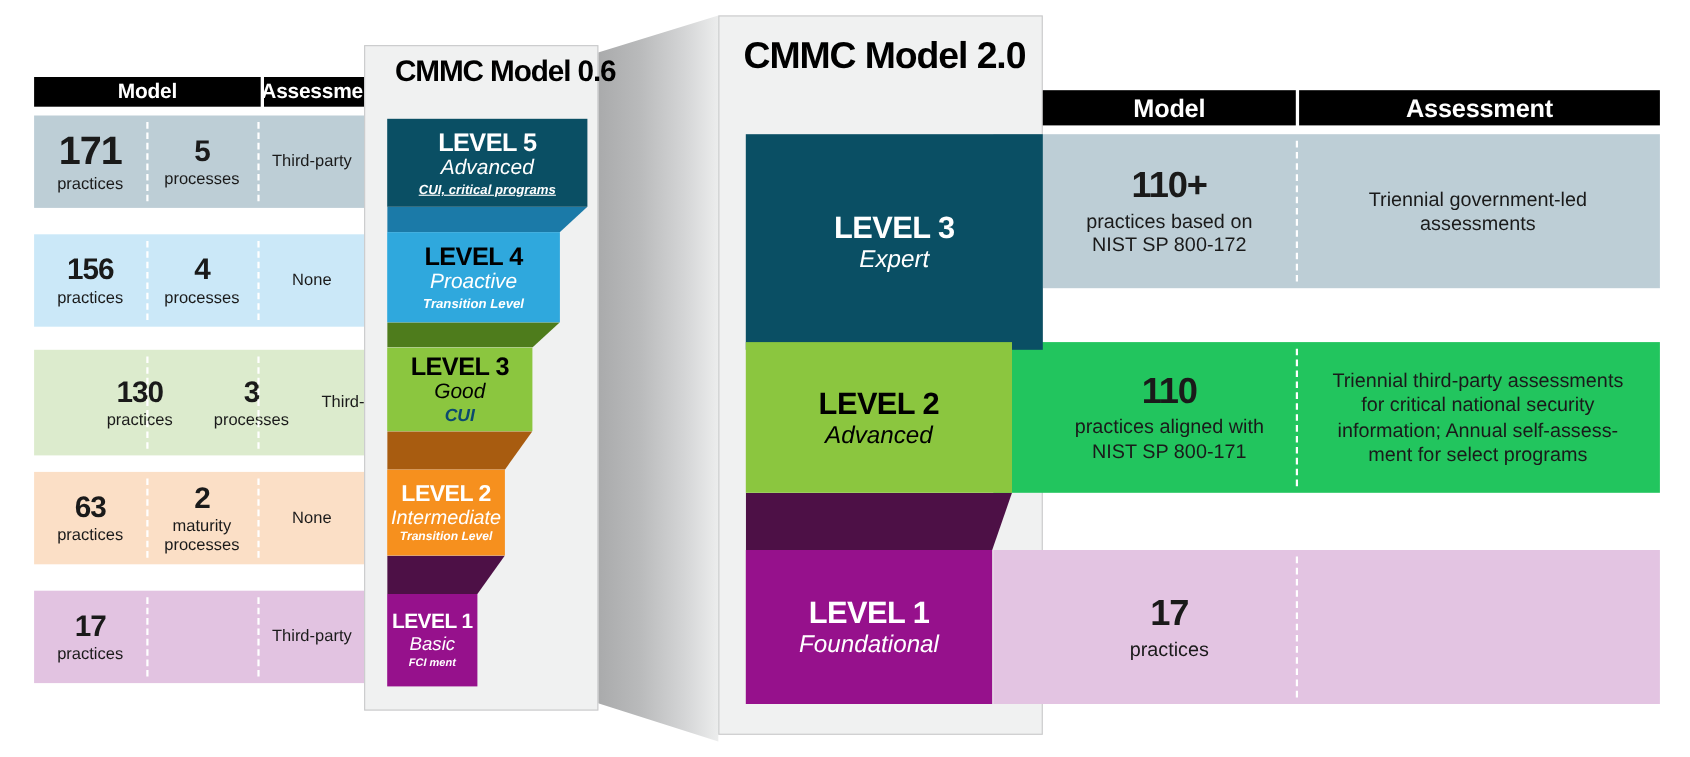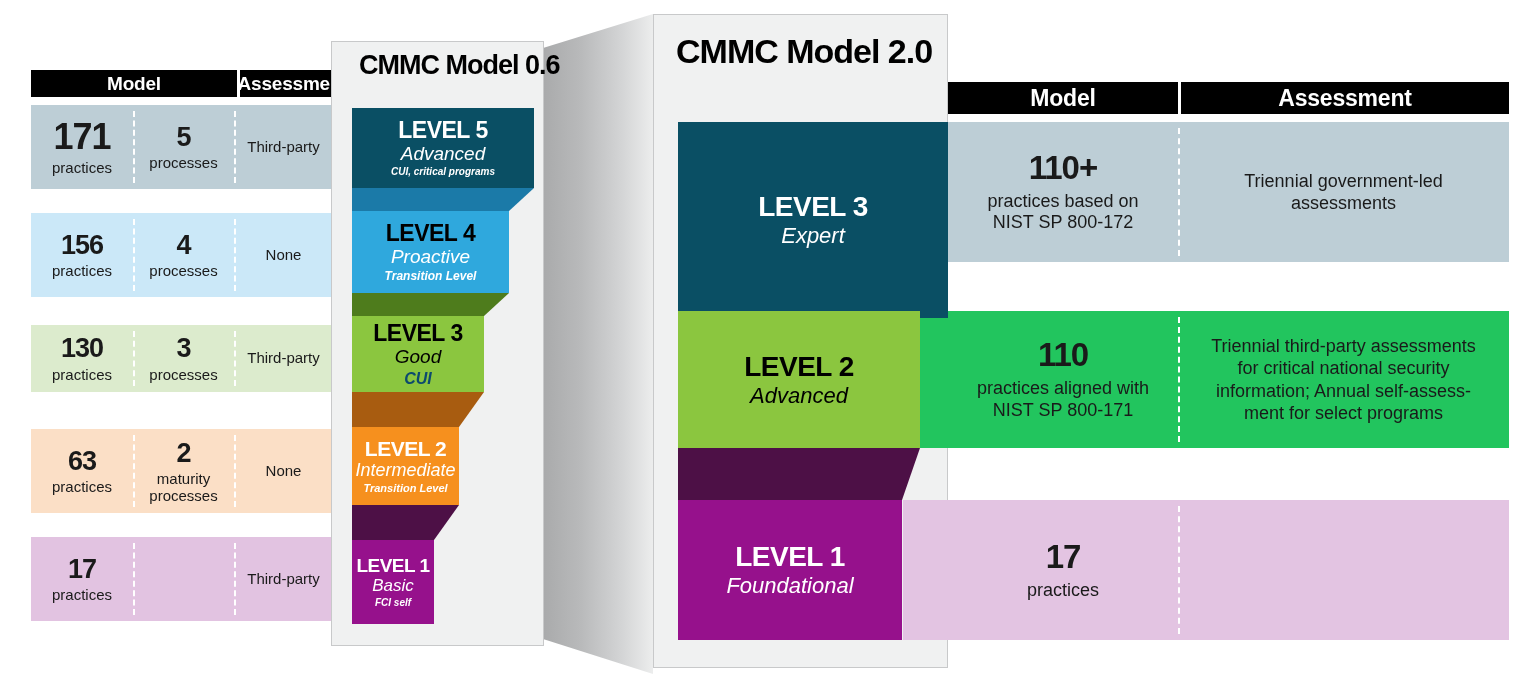--- a/index.html
+++ b/index.html
@@ -69,21 +69,21 @@
       <div class="cell" style="width: 101px;">
         <div class="big" style="font-size: 27px;">4</div>
         <div class="sub" style="font-size: 15px; margin-top: 3px;">processes</div>
       </div>
       <div class="cell" style="width: 99px; font-size: 15px;">
         <div>None</div>
       </div>
       <div class="vdiv" style="left: 102px;"></div>
       <div class="vdiv" style="left: 203px;"></div>
     </div>
-    <div class="row" style="left: 31px; top: 325px; width: 302px; height: 67px; background: rgb(220, 235, 205);">
+    <div class="row" style="left: 31px; top: 318px; width: 302px; height: 96px; background: rgb(220, 235, 205); padding-left: 45px;">
       <div class="cell" style="width: 102px;">
         <div class="big" style="font-size: 27px;">130</div>
         <div class="sub" style="font-size: 15px; margin-top: 3px;">practices</div>
       </div>
       <div class="cell" style="width: 101px;">
         <div class="big" style="font-size: 27px;">3</div>
         <div class="sub" style="font-size: 15px; margin-top: 3px;">processes</div>
       </div>
       <div class="cell" style="width: 99px; font-size: 15px;">
         <div>Third-party</div>
@@ -134,21 +134,21 @@
 
 <div class="panel" style="left:331px;top:41px;width:213px;height:605px;"></div>
 <div class="panel-title" style="left:359px;top:52px;font-size:27px;line-height:1;">CMMC Model 0.6</div>
 <div id="left-levels">
     <svg class="fold" width="182" height="23" style="left: 352px; top: 188px;">
       <polygon points="0,0 182,0 157,23 0,23" fill="#1b7aa8"></polygon>
     </svg>
     <div class="lvl" style="left: 352px; top: 108px; width: 182px; height: 80px; background: rgb(10, 79, 100);">
       <div class="t1" style="font-size: 23px;">LEVEL 5</div>
       <div class="t2" style="font-size: 19px; margin-top: 1px;">Advanced</div>
-      <div class="t3" style="font-size: 10px; margin-top: 2px;">CUI, critical programs</div>
+      <div class="t3" style="font-size: 12px; margin-top: 2px; text-decoration: underline;">CUI, critical programs</div>
     </div>
     <svg class="fold" width="157" height="23" style="left: 352px; top: 293px;">
       <polygon points="0,0 157,0 132,23 0,23" fill="#4e7c1c"></polygon>
     </svg>
     <div class="lvl" style="left: 352px; top: 211px; width: 157px; height: 82px; background: rgb(47, 168, 221);">
       <div class="t1" style="font-size: 23px; color: rgb(0, 0, 0);">LEVEL 4</div>
       <div class="t2" style="font-size: 19px; margin-top: 1px;">Proactive</div>
       <div class="t3" style="font-size: 12px; margin-top: 2px;">Transition Level</div>
     </div>
     <svg class="fold" width="132" height="35" style="left: 352px; top: 392px;">
@@ -163,21 +163,21 @@
       <polygon points="0,0 107,0 82,35 0,35" fill="#4d1046"></polygon>
     </svg>
     <div class="lvl" style="left: 352px; top: 427px; width: 107px; height: 78px; background: rgb(246, 144, 30);">
       <div class="t1" style="font-size: 21px;">LEVEL 2</div>
       <div class="t2" style="font-size: 18px; margin-top: 1px;">Intermediate</div>
       <div class="t3" style="font-size: 11px; margin-top: 2px;">Transition Level</div>
     </div>
     <div class="lvl" style="left: 352px; top: 540px; width: 82px; height: 84px; background: rgb(150, 17, 140);">
       <div class="t1" style="font-size: 19px;">LEVEL 1</div>
       <div class="t2" style="font-size: 17px; margin-top: 1px;">Basic</div>
-      <div class="t3" style="font-size: 10px; margin-top: 2px;">FCI self</div>
+      <div class="t3" style="font-size: 10px; margin-top: 2px;">FCI ment</div>
     </div>
   </div>
 
 <div class="panel" style="left:653px;top:14px;width:295px;height:654px;"></div>
 <div class="panel-title" style="left:676px;top:34px;font-size:34px;line-height:1;">CMMC Model 2.0</div>
 
 <div id="right-rows">
     <div class="row" style="left: 903px; top: 122px; width: 606px; height: 140px; background: rgb(189, 206, 214);">
       <div class="cell" style="width: 275px; padding-left: 45px;">
         <div class="big" style="font-size: 33px;">110+</div>

